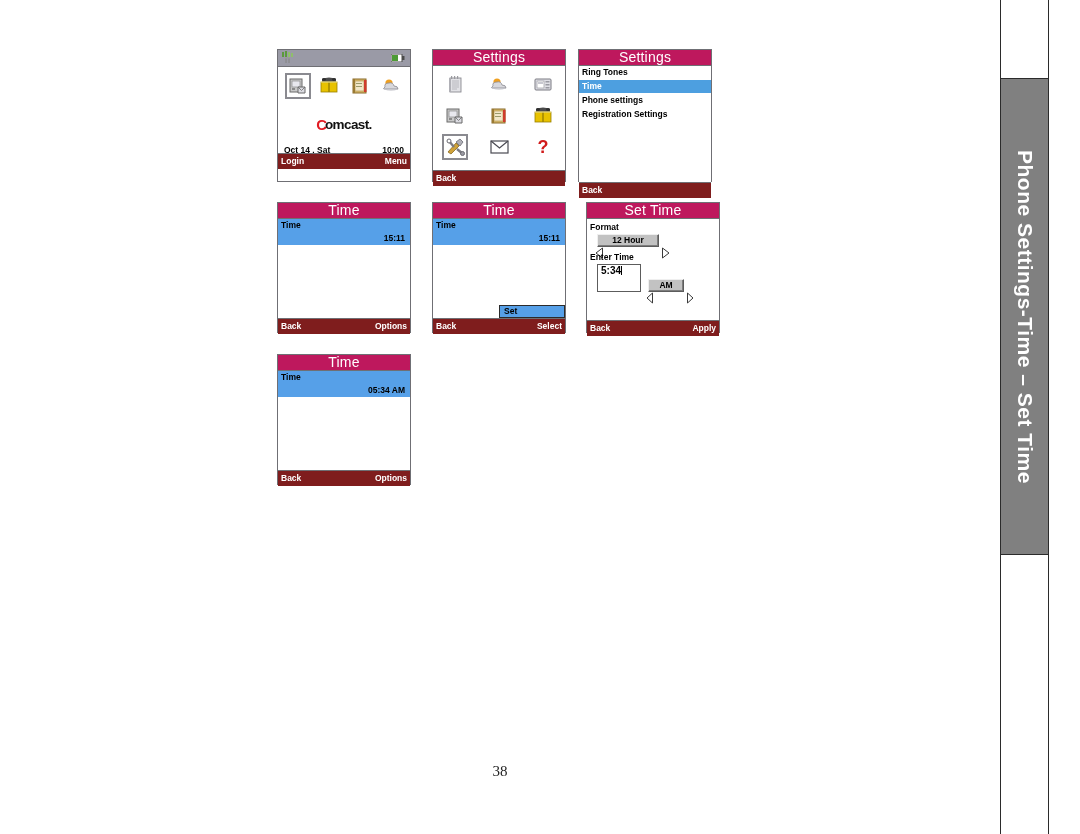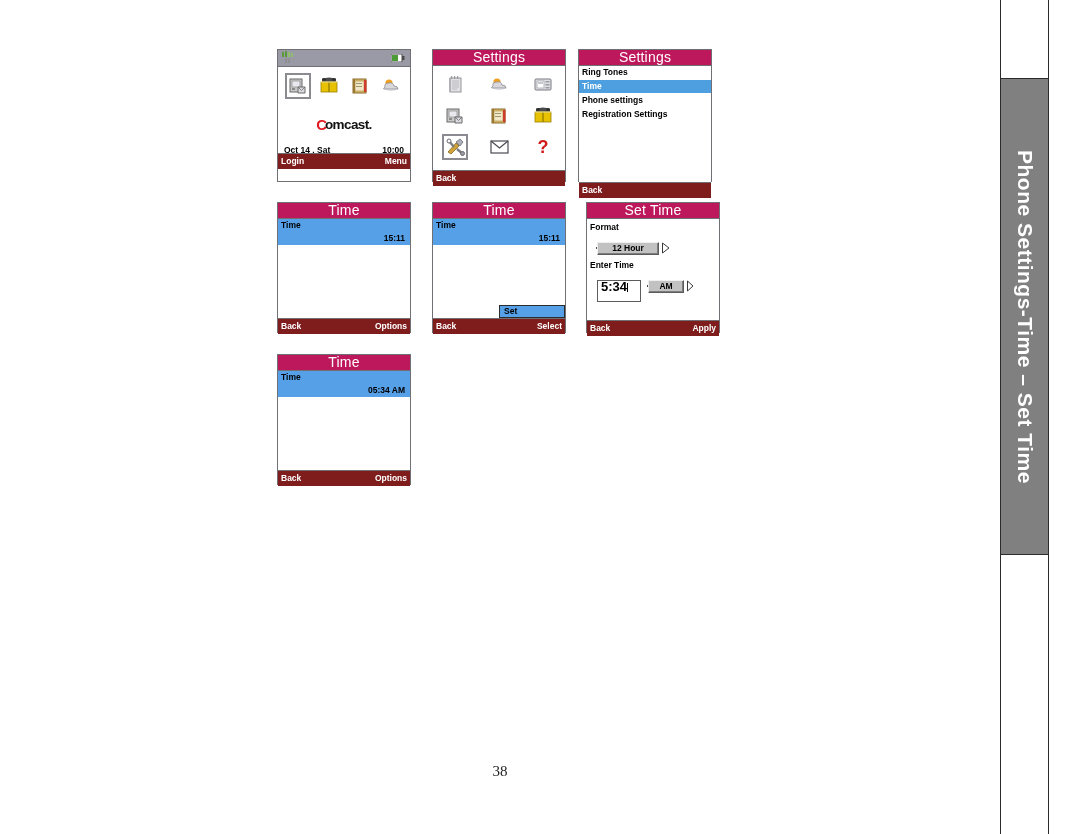--- a/index.html
+++ b/index.html
@@ -175,24 +175,24 @@
   
   .form-label {
     font-size: 8.5px;
     font-weight: bold;
     color: #000000;
     padding-left: 3px;
     line-height: 12px;
   }
   .spinner-line {
     display: flex;
-    align-items: flex-start;
+    align-items: flex-end;
     gap: 2px;
     padding-left: 8px;
-    margin-top: 9px;
+    margin-top: 1px;
   }
   .arrow {
     width: 0; height: 0;
     display: inline-block;
   }
   .arrow svg { display:block; }
   .spin-box {
     background: #c2c2c2;
     border: 1px solid #5c5c5c;
     border-top-color: #efefef;
@@ -204,23 +204,23 @@
     text-align: center;
     line-height: 11px;
     box-sizing: border-box;
   }
   .spin-box.format { width: 62px; height: 13px; }
   .spin-box.ampm   { width: 36px; height: 13px; }
   .text-input {
     background: #ffffff;
     border: 1px solid #5c5c5c;
     width: 44px;
-    height: 22px;
-    box-sizing: border-box;
-    font-size: 13px;
+    height: 28px;
+    box-sizing: border-box;
+    font-size: 10px;
     font-weight: bold;
     color: #000000;
     padding-left: 3px;
     line-height: 12px;
     position: relative;
   }
   .caret {
     display: inline-block;
     width: 1px;
     height: 9px;

